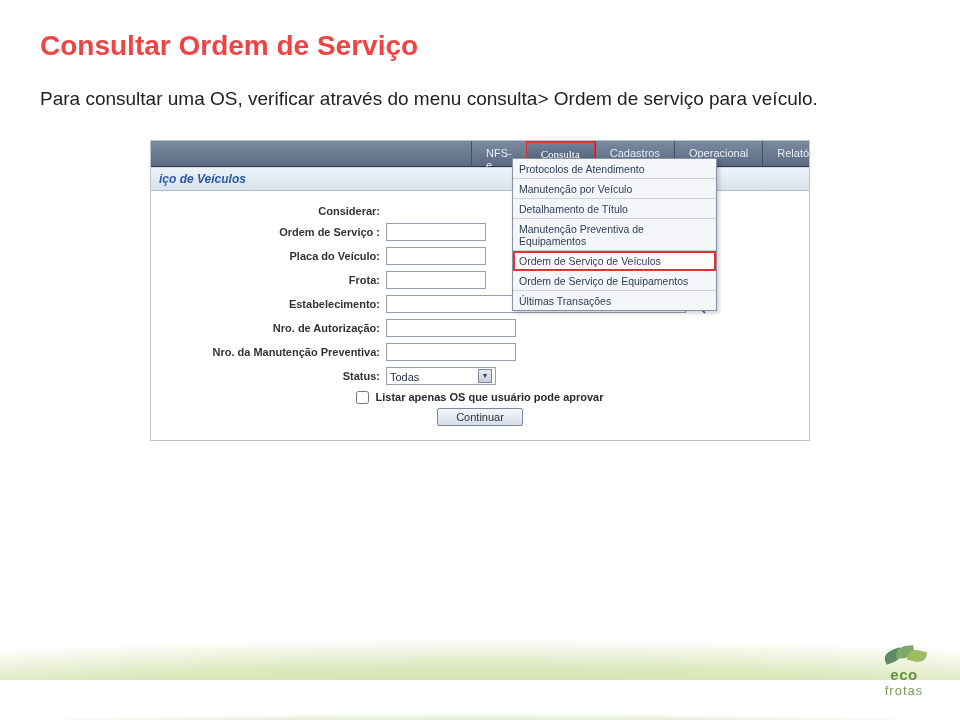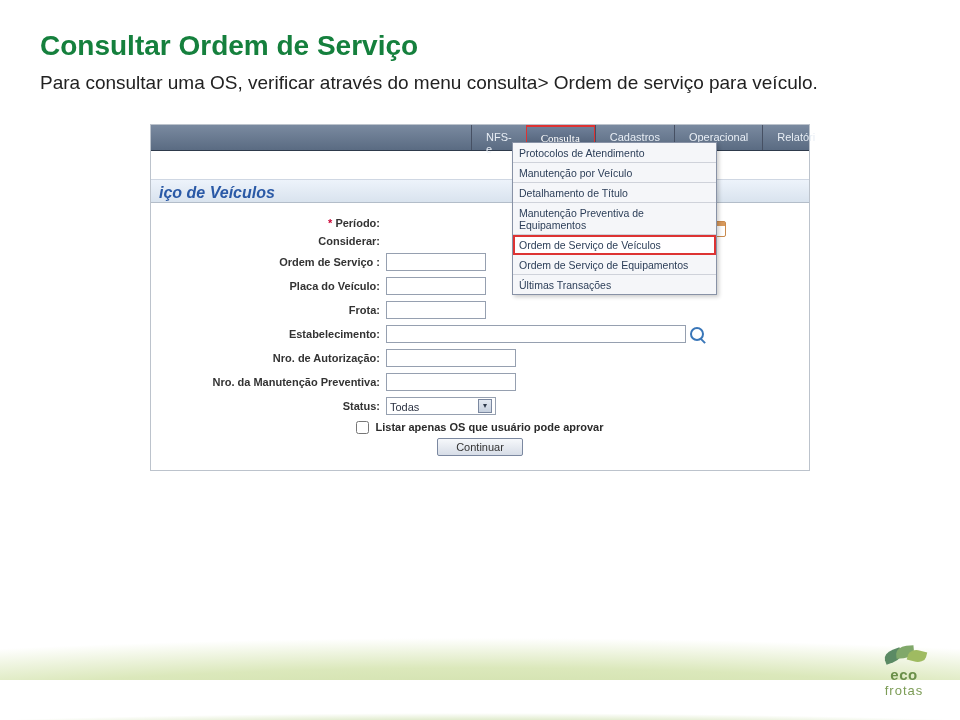--- a/index.html
+++ b/index.html
@@ -13,22 +13,22 @@
   }
   .slide {
     width: 100%;
     height: 100%;
     padding: 30px 40px 0 40px;
     position: relative;
   }
   .title {
     font-size: 28px;
     font-weight: bold;
-    color: #15803d;
-    margin-bottom: 8px;
+    color: #ef4444;
+    margin-bottom: 24px;
   }
   .desc {
     font-size: 19px;
     color: #222;
     line-height: 1.35;
     margin-bottom: 28px;
   }
   .screenshot {
     margin: 0 auto;
     width: 660px;
@@ -65,24 +65,23 @@
 
   
   .panel-header {
     background: linear-gradient(#edf3fb 0%, #d9e3ee 100%);
     height: 24px;
     border-top: 1px solid #cfd7e3;
     border-bottom: 1px solid #b3bdc9;
     color: #2a59a6;
     font-weight: bold;
     font-style: italic;
-    font-size: 16px;
+    font-size: 12px;
     padding: 4px 8px;
     position: relative;
-    margin-top: 28px;
   }
 
   
   .dropdown {
     position: absolute;
     top: 17px;
     left: 361px;
     width: 205px;
     background: #e9e9ee;
     border: 1px solid #8892a6;
@@ -280,27 +279,20 @@
       <div class="ditem">Protocolos de Atendimento</div>
       <div class="ditem">Manutenção por Veículo</div>
       <div class="ditem">Detalhamento de Título</div>
       <div class="ditem">Manutenção Preventiva de Equipamentos</div>
       <div class="ditem mark">Ordem de Serviço de Veículos</div>
       <div class="ditem">Ordem de Serviço de Equipamentos</div>
       <div class="ditem">Últimas Transações</div>
     </div>
 
     <div class="form">
-      <div class="row">
-        <div class="lbl"><span class="req">*</span><span>Período:</span></div>
-        <div style="width:340px; position:relative;">
-          <span style="position:absolute; right:24px; top:0; font-size:11px;">11</span>
-          <span class="cal-icon" style="position:absolute; right:0; top:-2px;"></span>
-        </div>
-      </div>
       <div class="row">
         <div class="lbl">Considerar:</div>
       </div>
       <div class="row">
         <div class="lbl">Ordem de Serviço :</div>
         <input class="textbox" style="width: 100px;">
       </div>
       <div class="row">
         <div class="lbl">Placa do Veículo:</div>
         <input class="textbox" style="width: 100px;">

